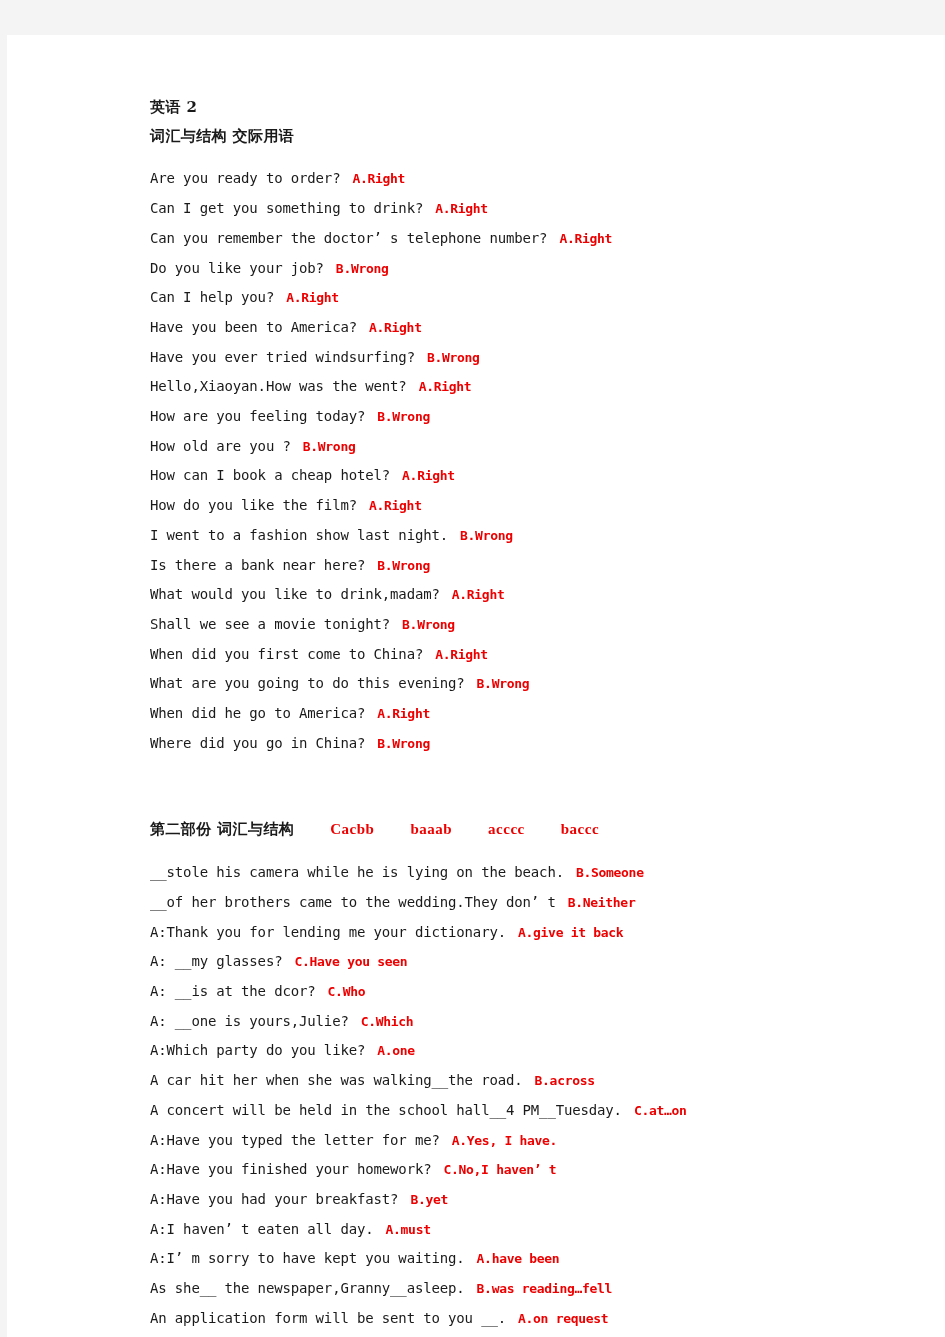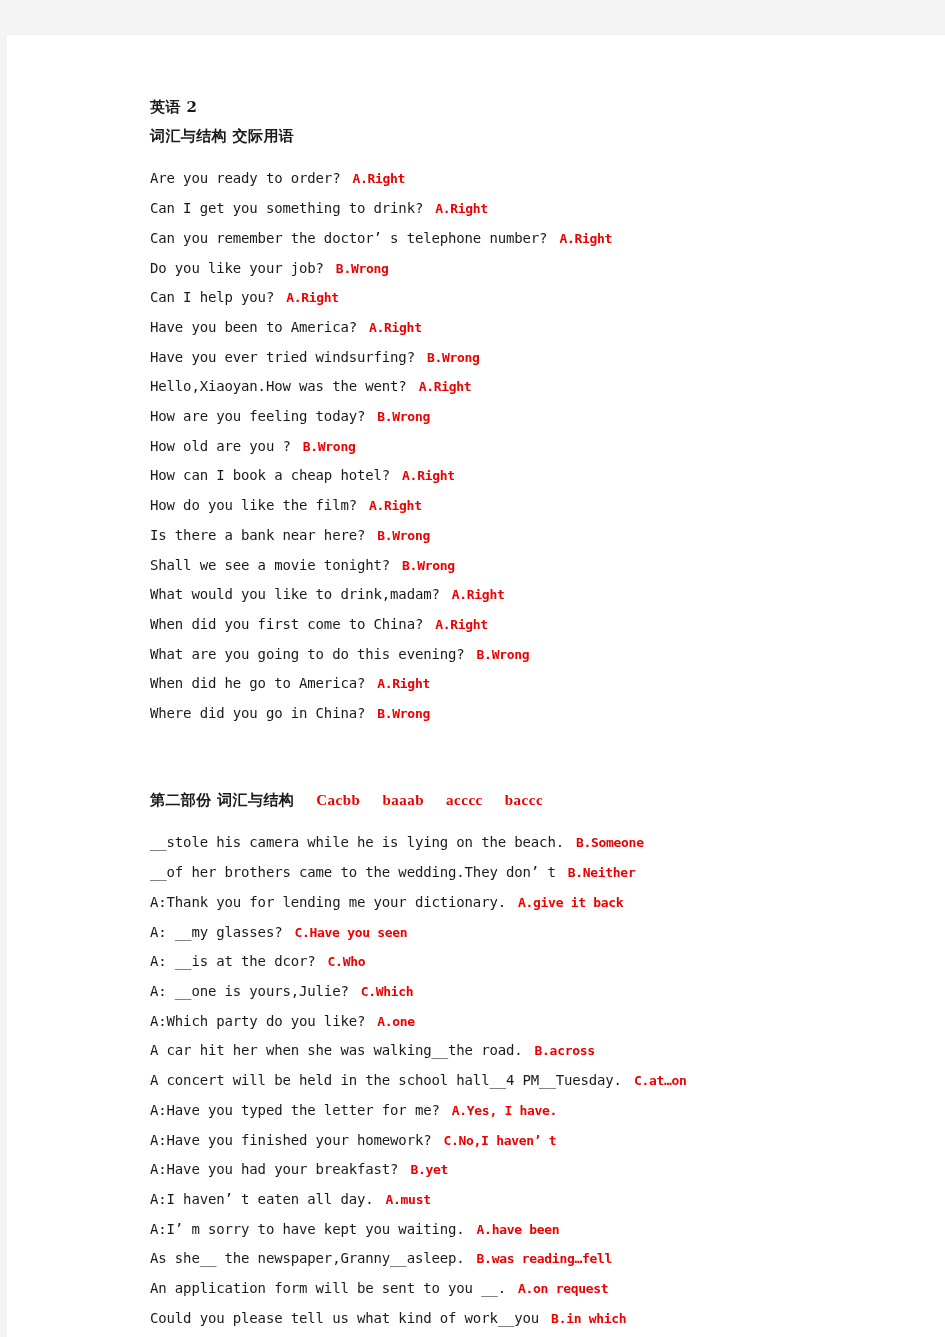--- a/index.html
+++ b/index.html
@@ -48,21 +48,21 @@
     letter-spacing: 0.4px;
   }
   .section-heading .codes {
     color: #ee0000;
     font-family: "Liberation Serif", "DejaVu Serif", serif;
     font-weight: bold;
     font-size: 15px;
     letter-spacing: 0.5px;
   }
   .section-heading .codes .code {
-    margin-left: 22px;
+    margin-left: 36px;
   }
 
   .qline {
     font-family: "DejaVu Sans Mono", "Liberation Mono", monospace;
     font-size: 14px;
     color: #1a1a1a;
     line-height: 28.7px;
     white-space: nowrap;
     letter-spacing: -0.15px;
   }
@@ -126,27 +126,30 @@
       <div class="qline">
         <span>How old are you ?</span><span class="ans">B.Wrong</span>
       </div>
       <div class="qline">
         <span>How can I book a cheap hotel?</span><span class="ans">A.Right</span>
       </div>
       <div class="qline">
         <span>How do you like the film?</span><span class="ans">A.Right</span>
       </div>
       <div class="qline">
+        <span>I went to a fashion show last night.</span><span class="ans">B.Wrong</span>
+      </div>
+      <div class="qline">
         <span>Is there a bank near here?</span><span class="ans">B.Wrong</span>
       </div>
       <div class="qline">
+        <span>What would you like to drink,madam?</span><span class="ans">A.Right</span>
+      </div>
+      <div class="qline">
         <span>Shall we see a movie tonight?</span><span class="ans">B.Wrong</span>
-      </div>
-      <div class="qline">
-        <span>What would you like to drink,madam?</span><span class="ans">A.Right</span>
       </div>
       <div class="qline">
         <span>When did you first come to China?</span><span class="ans">A.Right</span>
       </div>
       <div class="qline">
         <span>What are you going to do this evening?</span><span class="ans">B.Wrong</span>
       </div>
       <div class="qline">
         <span>When did he go to America?</span><span class="ans">A.Right</span>
       </div>

